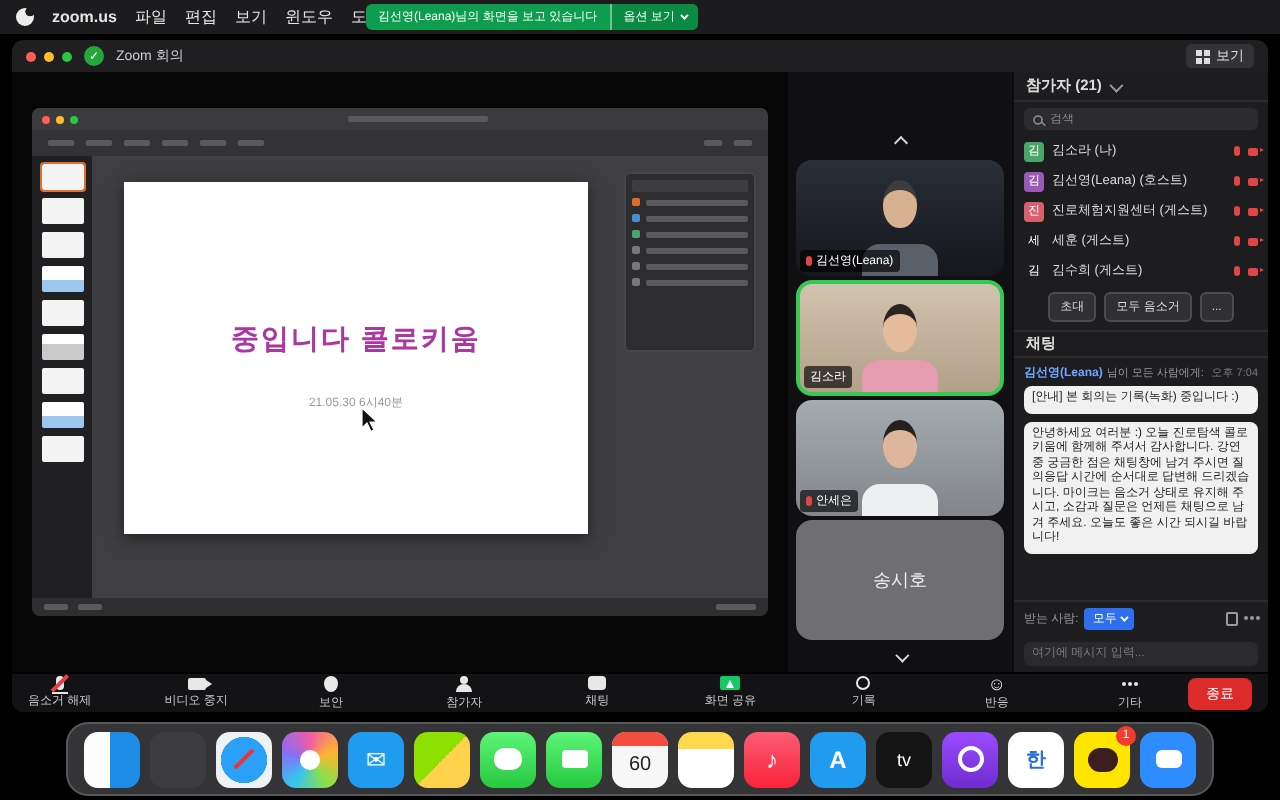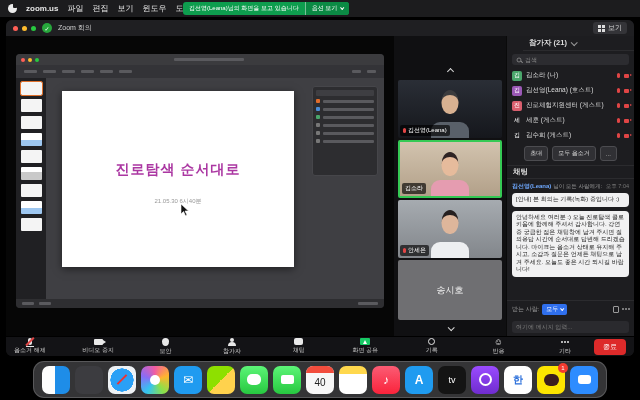--- a/index.html
+++ b/index.html
@@ -94,21 +94,21 @@
   .sp-row .sk { flex:1; height:3px; }
   #ppt-status { height:9px; background:#2e2e31; display:flex; align-items:center; gap:5px; padding:0 6px; }
   #ppt-status .sk { width:12px; height:2.5px; }
   #ppt-status .sk.right { margin-left:auto; width:20px; }
 
   
   #video-strip { position:relative; width:112px; height:300px; background:#101012; }
   .strip-chev { position:absolute; left:50%; transform:translateX(-50%); width:16px; height:10px;
     display:flex; align-items:center; justify-content:center; }
   .strip-chev.top { top:30px; } .strip-chev.bottom { top:287px; }
-  .tile { position:absolute; left:4px; width:104px; height:58px; border-radius:2px; overflow:hidden; }
+  .tile { position:absolute; left:4px; width:104px; height:58px; border-radius:8px; overflow:hidden; }
   .tile.t1 { top:44px; --bg1:#2a2e36; --bg2:#15171c; --skin:#d8b191; --hair:#3c3c3e; --shirt:#596069; background:linear-gradient(var(--bg1),var(--bg2)); }
   .tile.t2 { top:104px; --bg1:#d2c3ae; --bg2:#b2a089; --skin:#e6bb9c; --hair:#2d2323; --shirt:#e59cb0; background:linear-gradient(var(--bg1),var(--bg2)); border:2px solid #35c954; }
   .tile.t3 { top:164px; --bg1:#a6abb0; --bg2:#82868b; --skin:#deb69b; --hair:#262020; --shirt:#edeff1; background:linear-gradient(var(--bg1),var(--bg2)); }
   .tile.t4 { top:224px; height:60px; background:#6f6f72; display:flex; align-items:center; justify-content:center; }
   .person { position:absolute; inset:0; }
   .person::before { content:""; position:absolute; left:50%; top:10px; transform:translateX(-50%);
     width:17px; height:19px; border-radius:50% 50% 46% 46%; background:var(--skin); border-top:5px solid var(--hair); }
   .person::after { content:""; position:absolute; left:50%; bottom:0; transform:translateX(-50%);
     width:38px; height:16px; border-radius:9px 9px 0 0; background:var(--shirt); }
   .vbadge { position:absolute; left:2px; bottom:2px; background:rgba(0,0,0,.65); border-radius:2px;
@@ -116,21 +116,21 @@
   .mini-mic { width:3px; height:5px; background:#e04545; border-radius:1.5px; display:inline-block; position:relative; }
   .mini-cam { width:5px; height:4px; background:#e04545; border-radius:1px; display:inline-block; position:relative; }
   .mini-cam::after { content:""; position:absolute; right:-2.5px; top:0.5px;
     border-top:1.5px solid transparent; border-bottom:1.5px solid transparent; border-left:2.5px solid #e04545; }
   .t4name { color:#f0f0f0; font-size:9px; }
 
   
   #sidebar { width:128px; height:300px; background:#1d1d20; border-left:1px solid #0a0a0a;
     display:flex; flex-direction:column; color:#ddd; }
   #p-header { height:15px; display:flex; align-items:center; padding:0 6px;
-    font-size:7.5px; font-weight:bold; gap:4px; border-bottom:1px solid #2b2b2e;margin-left:16px; }
+    font-size:7.5px; font-weight:bold; gap:4px; border-bottom:1px solid #2b2b2e; }
   #p-search { margin:3px 5px; height:11px; background:#2c2c30; border-radius:3px;
     display:flex; align-items:center; gap:3px; padding:0 4px; }
   #p-search .search-g { transform:scale(.8); border-color:#909090; }
   #p-search .search-g::after { background:#909090; }
   #p-search input { flex:1; background:transparent; border:none; outline:none; color:#bbb; font-size:6px;
     font-family:"Liberation Sans",sans-serif; }
   #p-search input::placeholder { color:#8a8a8a; }
   .p-row { height:15px; display:flex; align-items:center; gap:4px; padding:0 5px; }
   .p-avatar { width:10px; height:10px; border-radius:2px; color:#fff; font-size:6px;
     display:flex; align-items:center; justify-content:center; flex:none; }
@@ -293,21 +293,21 @@
             <div class="thumb"></div>
             <div class="thumb c1"></div>
             <div class="thumb"></div>
             <div class="thumb c2"></div>
             <div class="thumb"></div>
             <div class="thumb c1"></div>
             <div class="thumb"></div>
           </div>
           <div id="ppt-canvas">
             <div id="slide">
-              <div id="slide-title">진로탐색 순서대로</div>
+              <div id="slide-title">중입니다 콜로키움</div>
               <div id="slide-date">21.05.30 6시40분</div>
               <svg id="cursor" width="10" height="14" viewBox="0 0 10 14">
                 <path d="M1,1 L1,11 L3.5,8.5 L5.5,12.8 L7,12 L5,8 L8.5,8 Z" fill="#111" stroke="#fff" stroke-width="0.6"></path>
               </svg>
             </div>
             <div id="ppt-panel">
               <div class="sp-head"></div>
               <div class="sp-row">
                   <i style="background:#e06c2b"></i>
                   <span class="sk"></span>
@@ -503,21 +503,21 @@
 <div id="dock">
   <span class="dk finder"></span>
   <span class="dk launchpad"></span>
   <span class="dk safari"></span>
   <span class="dk photos"></span>
   <span class="dk mail">✉</span>
   <span class="dk maps"></span>
   <span class="dk messages"></span>
   <span class="dk facetime"></span>
   <span class="dk calendar">
-      <span>40</span>
+      <span>60</span>
     </span>
   <span class="dk notes"></span>
   <span class="dk music">♪</span>
   <span class="dk appstore">A</span>
   <span class="dk appletv">tv</span>
   <span class="dk podcasts"></span>
   <span class="dk hwp">한</span>
   <span class="dk kakao">
     <span class="dk-badge">1</span>
   </span>

